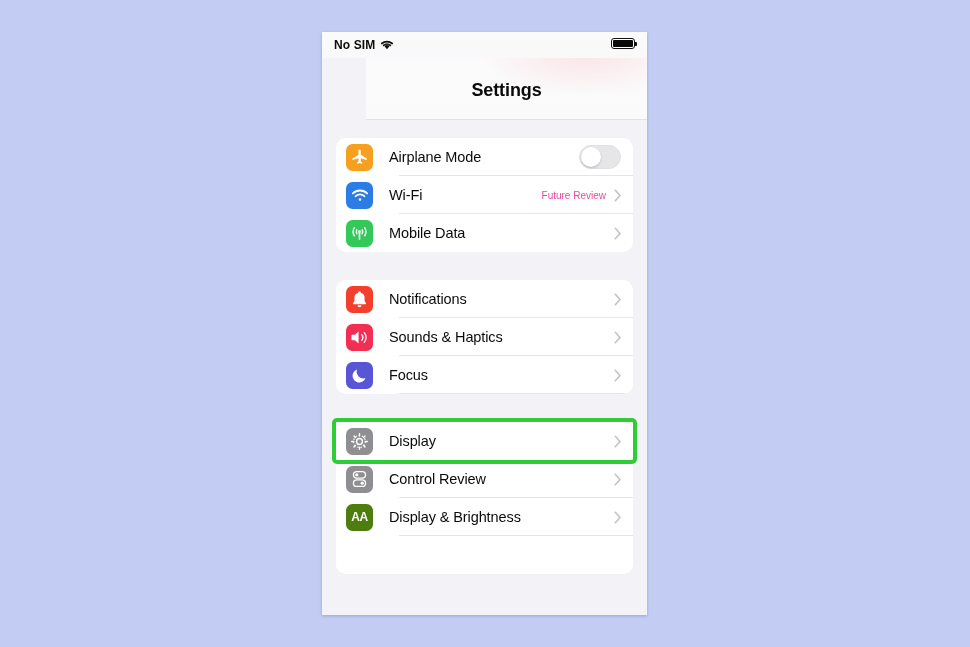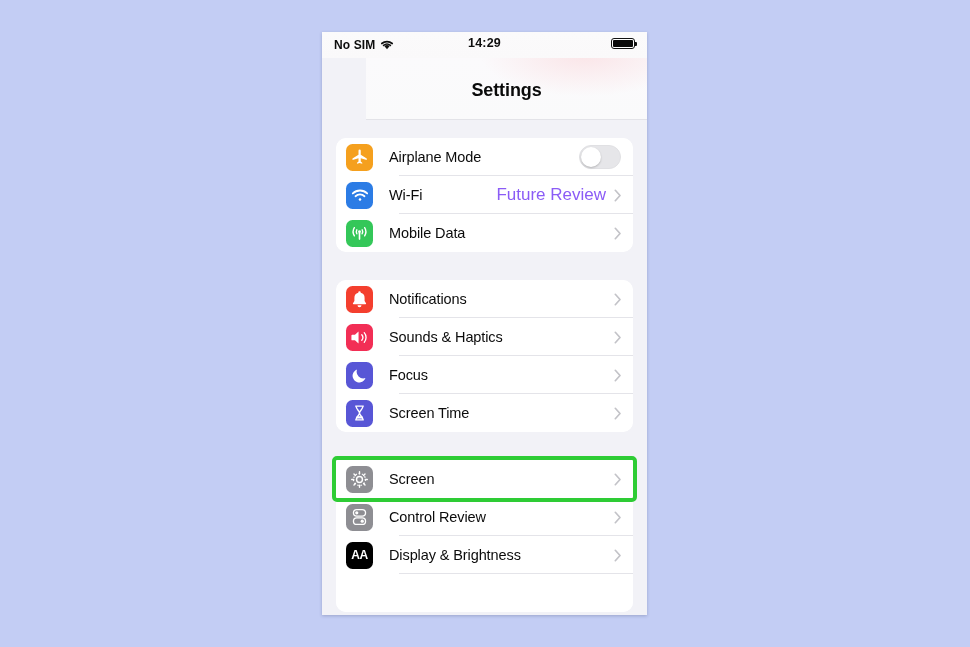--- a/index.html
+++ b/index.html
@@ -169,22 +169,22 @@
 
   .row-label {
     margin-left: 16px;
     font-size: 14.5px;
     color: #0b0b0b;
     letter-spacing: -0.1px;
     flex: 1;
     white-space: nowrap;
   }
   .row-value {
-    font-size: 17px;
-    color: #8b5cf6;
+    font-size: 10px;
+    color: #ec4899;
     margin-right: 8px;
     white-space: nowrap;
   }
   .chevron {
     width: 8px;
     height: 13px;
     margin-right: 11px;
     flex: 0 0 8px;
   }
   .chevron svg { display:block; }
@@ -239,21 +239,20 @@
     <div class="sb-left">
       <span class="sb-carrier">No SIM</span>
       <span>
         <svg width="14" height="11" viewBox="0 0 14 11">
           <path d="M7 10.2 L4.3 7.1 a4.3 4.3 0 0 1 5.4 0 Z" fill="#111"></path>
           <path d="M1.8 4.5 a8 8 0 0 1 10.4 0" stroke="#111" stroke-width="1.7" fill="none" stroke-linecap="round"></path>
           <path d="M3.6 6.4 a5.3 5.3 0 0 1 6.8 0" stroke="#111" stroke-width="1.6" fill="none" stroke-linecap="round"></path>
         </svg>
       </span>
     </div>
-    <div class="sb-time">14:29</div>
     <div class="sb-right">
       <span class="battery">
           <i></i>
         </span>
     </div>
   </div>
 
   <div id="nav-header">
     <div id="nav-title">Settings</div>
   </div>
@@ -357,50 +356,35 @@
         </span>
         <span class="row-label">Focus</span>
         <span class="chevron">
           <svg width="8" height="13" viewBox="0 0 8 13" fill="none" stroke="#c3c3c8" stroke-width="1.7" stroke-linecap="round" stroke-linejoin="round">
               <path d="M1.3 1.3 6 6.5 1.3 11.7"></path>
             </svg>
         </span>
         <span class="row-sep"></span>
       </div>
 
-      <div class="row">
-        <span class="row-icon" style="background:#5856d6">
-          <svg width="13" height="18" viewBox="0 0 14 18" fill="none" stroke="#fff" stroke-width="1.5" stroke-linejoin="round">
-            <path d="M2.4 1.6h9.2M2.4 16.4h9.2"></path>
-            <path d="M3.4 1.6c0 3.6 3.6 4.9 3.6 7.4s-3.6 3.8-3.6 7.4M10.6 1.6c0 3.6-3.6 4.9-3.6 7.4s3.6 3.8 3.6 7.4"></path>
-            <path d="M4.6 13.8h4.8" stroke-width="2.4" stroke-linecap="round"></path>
-          </svg>
-        </span>
-        <span class="row-label">Screen Time</span>
-        <span class="chevron">
-          <svg width="8" height="13" viewBox="0 0 8 13" fill="none" stroke="#c3c3c8" stroke-width="1.7" stroke-linecap="round" stroke-linejoin="round">
-              <path d="M1.3 1.3 6 6.5 1.3 11.7"></path>
-            </svg>
-        </span>
-      </div>
     </div>
 
     <div class="settings-group highlighted" style="margin-top:28px">
 
       <div id="general-highlight"></div>
 
       <div class="row">
         <span class="row-icon" style="background:#8e8e93">
           <svg width="19" height="19" viewBox="0 0 20 20" fill="none" stroke="#fff" stroke-width="1.5">
             <circle cx="10" cy="10" r="3.1"></circle>
             <path d="M10 1.8v2.1M10 16.1v2.1M1.8 10h2.1M16.1 10h2.1M4.2 4.2l1.5 1.5M14.3 14.3l1.5 1.5M15.8 4.2l-1.5 1.5M5.7 14.3l-1.5 1.5" stroke-linecap="round"></path>
             <circle cx="10" cy="10" r="6.3" stroke-width="1.3" stroke-dasharray="1.6 1.9"></circle>
           </svg>
         </span>
-        <span class="row-label">Screen</span>
+        <span class="row-label">Display</span>
         <span class="chevron">
           <svg width="8" height="13" viewBox="0 0 8 13" fill="none" stroke="#c3c3c8" stroke-width="1.7" stroke-linecap="round" stroke-linejoin="round">
               <path d="M1.3 1.3 6 6.5 1.3 11.7"></path>
             </svg>
         </span>
       </div>
 
       <div class="row">
         <span class="row-icon" style="background:#8e8e93">
           <svg width="17" height="18" viewBox="0 0 18 19" fill="none">
@@ -413,21 +397,21 @@
         <span class="row-label">Control Review</span>
         <span class="chevron">
           <svg width="8" height="13" viewBox="0 0 8 13" fill="none" stroke="#c3c3c8" stroke-width="1.7" stroke-linecap="round" stroke-linejoin="round">
               <path d="M1.3 1.3 6 6.5 1.3 11.7"></path>
             </svg>
         </span>
         <span class="row-sep"></span>
       </div>
 
       <div class="row">
-        <span class="row-icon icon-aa" style="background:#000000">AA</span>
+        <span class="row-icon icon-aa" style="background:#4d7c0f">AA</span>
         <span class="row-label">Display &amp; Brightness</span>
         <span class="chevron">
           <svg width="8" height="13" viewBox="0 0 8 13" fill="none" stroke="#c3c3c8" stroke-width="1.7" stroke-linecap="round" stroke-linejoin="round">
               <path d="M1.3 1.3 6 6.5 1.3 11.7"></path>
             </svg>
         </span>
         <span class="row-sep"></span>
       </div>
 
       <div class="row">

